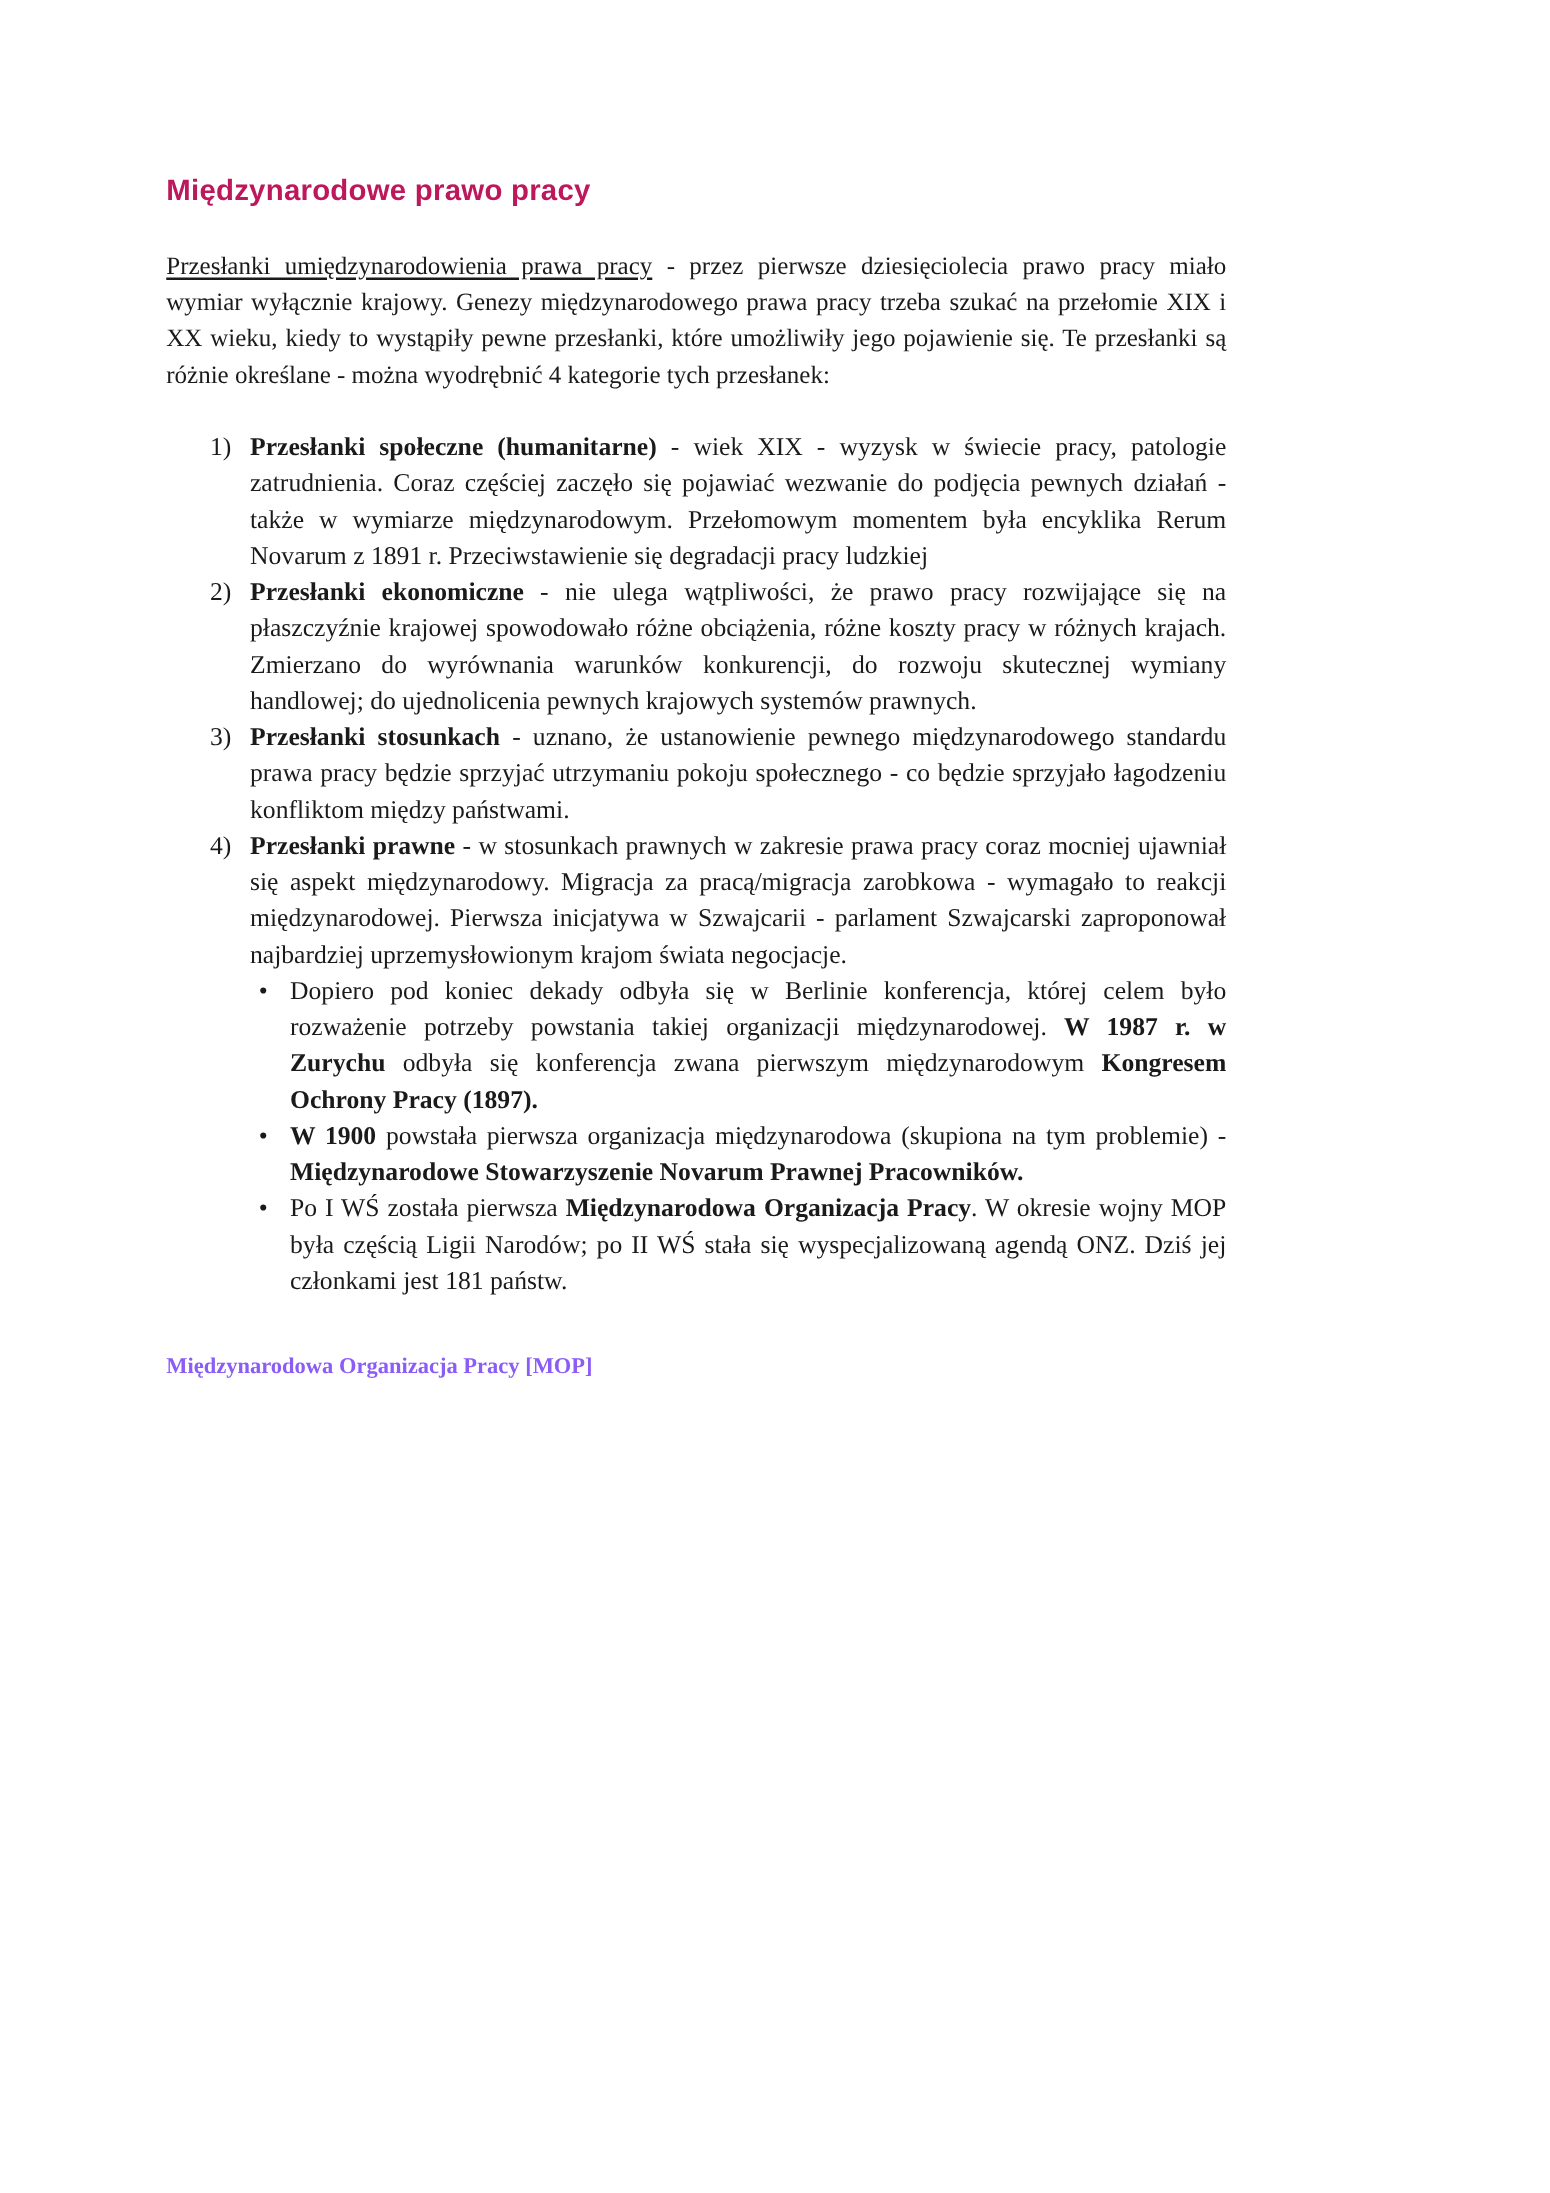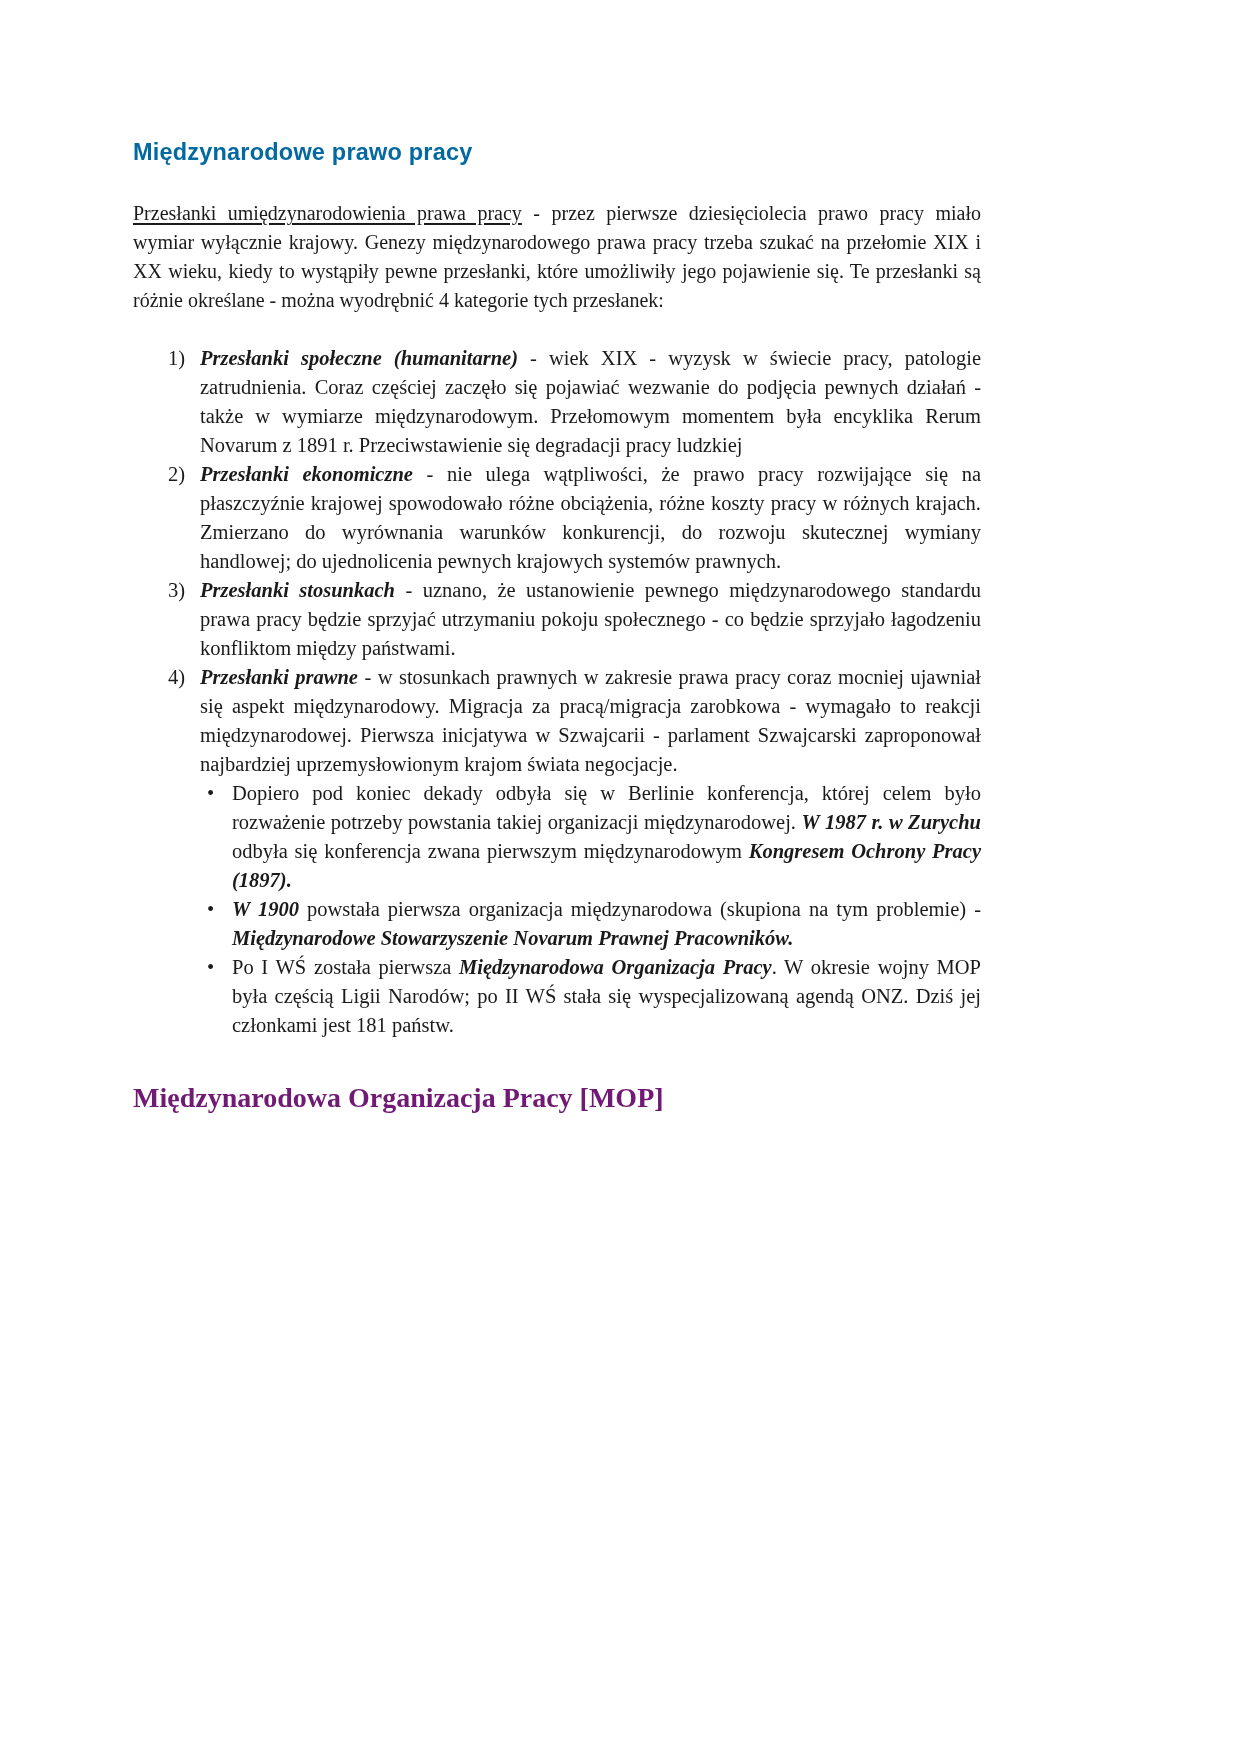--- a/index.html
+++ b/index.html
@@ -8,21 +8,21 @@
   body {
     width:1240px; height:1754px;
     position:relative; overflow:hidden;
     font-family:"Liberation Serif","DejaVu Serif",serif;
     color:#1a1a1a;
   }
   .doc-page { position:absolute; left:133px; top:139px; width:848px; }
 
   .doc-title {
     font-family:"Liberation Sans","DejaVu Sans",sans-serif;
-    font-size:23.5px; font-weight:700; color:#0369a1;
+    font-size:23.5px; font-weight:700; color:#be185d;
     margin-bottom:33px; letter-spacing:0.2px;
   }
 
   .para {
     font-size:20px; line-height:29px; text-align:justify;
   }
 
   .num-list { list-style:none; margin-top:29px; }
   .num-item {
     position:relative; padding-left:67px;
@@ -32,26 +32,26 @@
 
   .bullet-list { list-style:none; }
   .bullet-item {
     position:relative; padding-left:99px;
     font-size:20.5px; line-height:29px; text-align:justify;
   }
   .bullet-marker { position:absolute; left:74px; top:0; }
 
   .doc-heading2 {
     font-family:"Liberation Serif","DejaVu Serif",serif;
-    font-size:28px; font-weight:700; color:#701a75;
+    font-size:18px; font-weight:700; color:#8b5cf6;
     margin-top:42px; margin-bottom:33px;
   }
 
   .run-b  { font-weight:400; }
-  .run-bi { font-weight:700; font-style:italic; }
+  .run-bi { font-weight:700; }
   .run-u  { text-decoration:underline; text-underline-offset:3px; }
 </style>
 </head>
 <body>
 
 <div class="doc-page">
 
   <h1 class="doc-title">Międzynarodowe prawo pracy</h1>
 
   <p class="para"><span class="run-u">Przesłanki umiędzynarodowienia prawa pracy</span><span> - przez pierwsze dziesięciolecia prawo pracy miało wymiar wyłącznie krajowy. Genezy międzynarodowego prawa pracy trzeba szukać na przełomie XIX i XX wieku, kiedy to wystąpiły pewne przesłanki, które umożliwiły jego pojawienie się. Te przesłanki są różnie określane - można wyodrębnić 4 kategorie tych przesłanek:</span></p>

